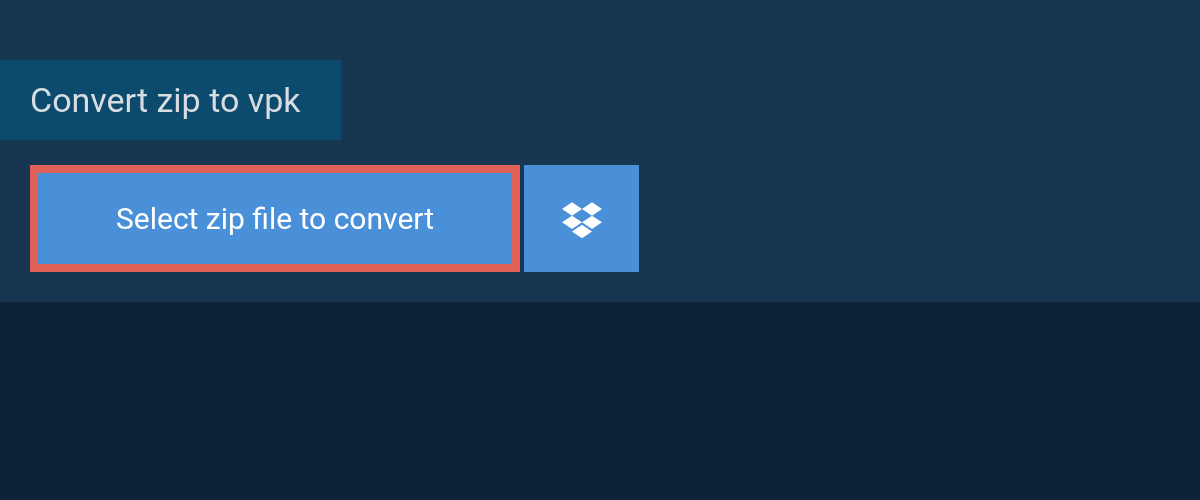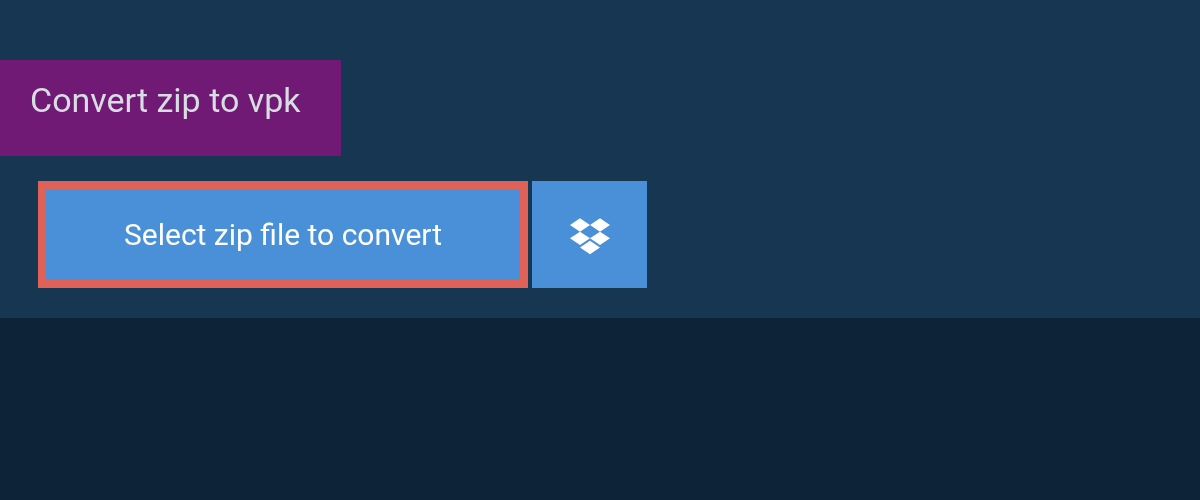--- a/index.html
+++ b/index.html
@@ -14,33 +14,33 @@
       font-family: -apple-system, BlinkMacSystemFont, "Segoe UI", Roboto, sans-serif;
       overflow: hidden;
     }
     .panel {
       background: #163651;
       width: 100%;
       padding-bottom: 30px;
     }
     .title-tab {
       display: inline-block;
-      background: #701a75;
-      padding: 20px 40px 36px 30px;
+      background: #0c4a6e;
+      padding: 20px 40px 20px 30px;
       margin-top: 60px;
     }
     .title-tab span {
       color: #d8dde2;
       font-size: 34px;
       font-weight: 400;
     }
     .button-row {
       display: flex;
       gap: 4px;
-      margin-left: 38px;
+      margin-left: 30px;
       margin-top: 25px;
     }
     .select-button {
       background: #4a90d9;
       border: 8px solid #e06158;
       padding: 28px 50px;
       color: #ffffff;
       font-size: 30px;
       font-weight: 400;
       cursor: pointer;

